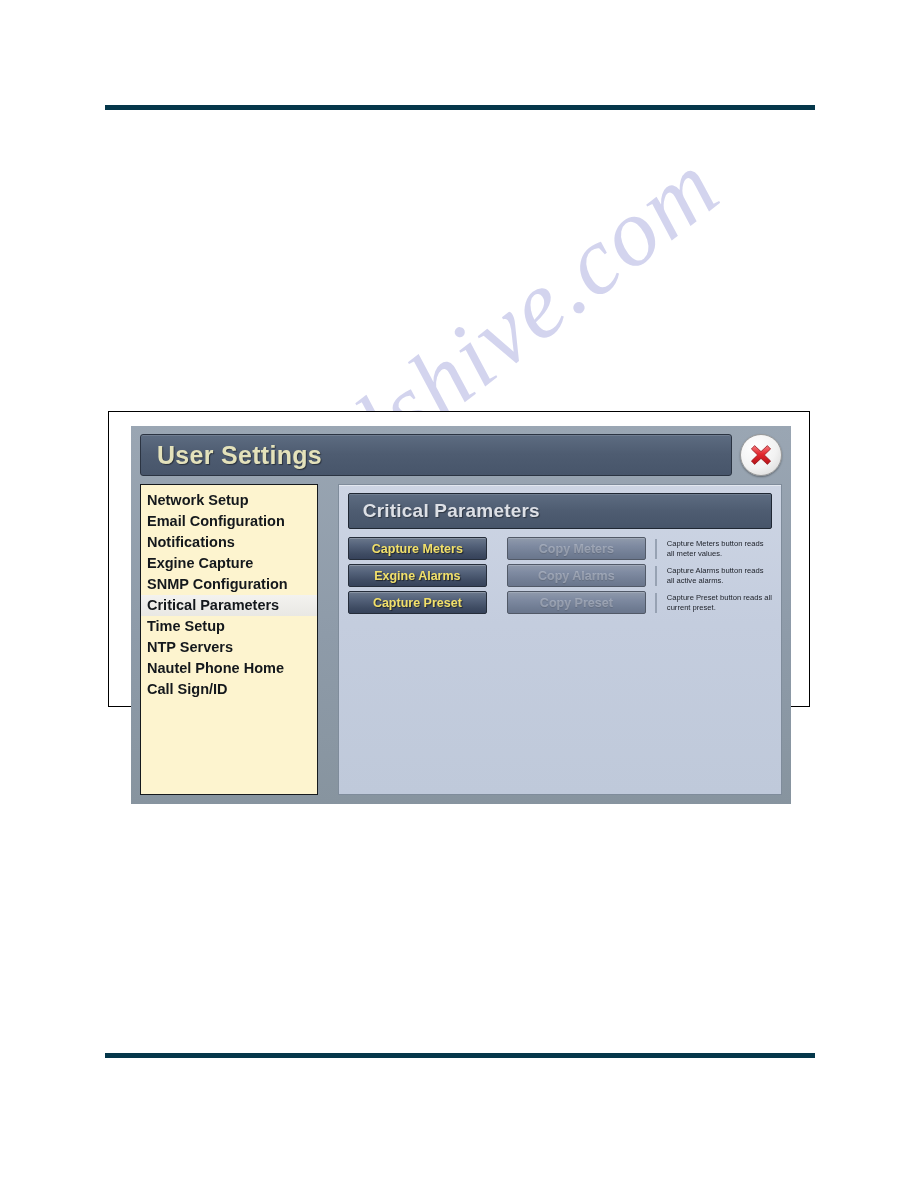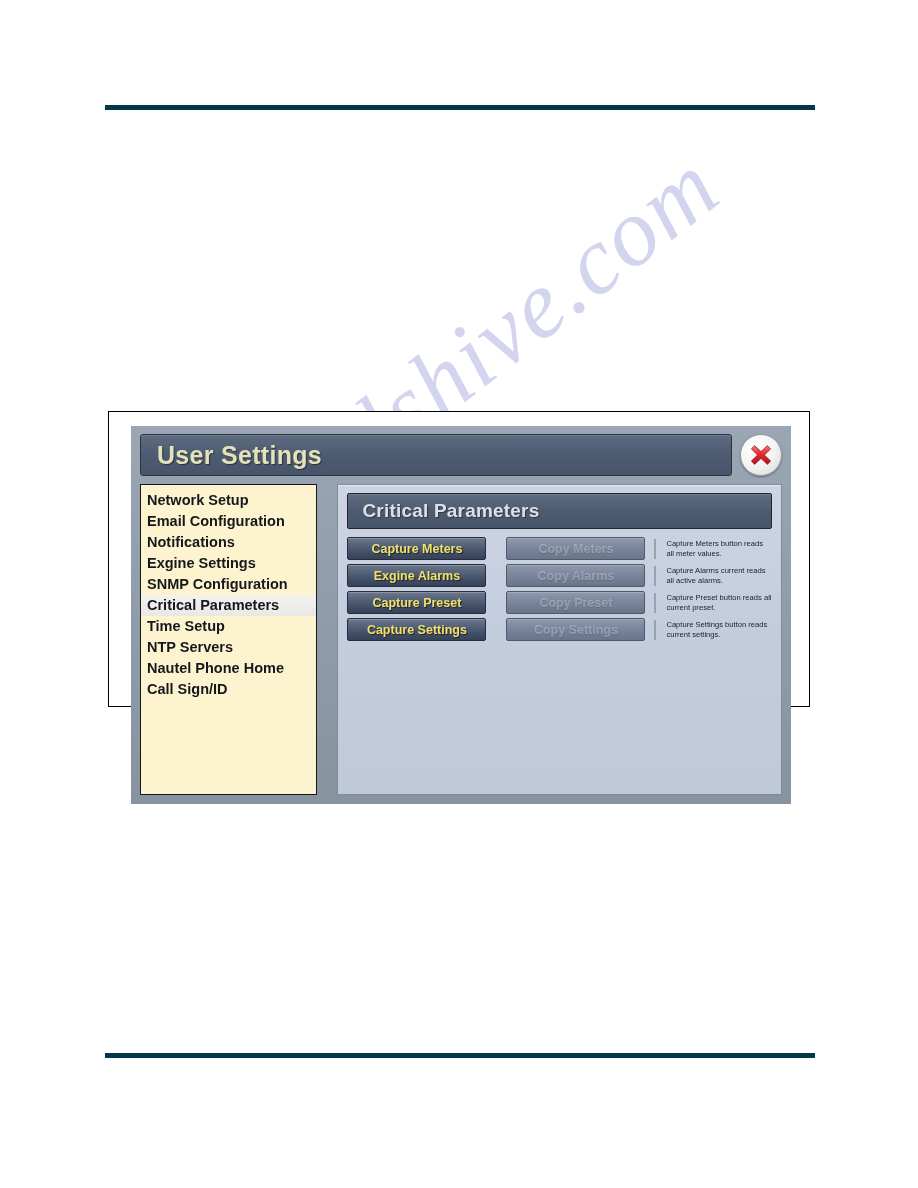--- a/index.html
+++ b/index.html
@@ -251,21 +251,21 @@
         </span>
       </div>
     </div>
 
     <div class="dialog-body">
 
       <div class="sidebar">
         <div class="sidebar-item">Network Setup</div>
         <div class="sidebar-item">Email Configuration</div>
         <div class="sidebar-item">Notifications</div>
-        <div class="sidebar-item">Exgine Settings</div>
+        <div class="sidebar-item">Exgine Capture</div>
         <div class="sidebar-item">SNMP Configuration</div>
         <div class="sidebar-item selected">Critical Parameters</div>
         <div class="sidebar-item">Time Setup</div>
         <div class="sidebar-item">NTP Servers</div>
         <div class="sidebar-item">Nautel Phone Home</div>
         <div class="sidebar-item">Call Sign/ID</div>
       </div>
 
       <div class="content">
 
@@ -277,32 +277,27 @@
 
           <div class="row">
             <div class="btn btn-capture">Capture Meters</div>
             <div class="btn btn-copy">Copy Meters</div>
             <div class="desc">Capture Meters button reads all meter values.</div>
           </div>
 
           <div class="row">
             <div class="btn btn-capture">Exgine Alarms</div>
             <div class="btn btn-copy">Copy Alarms</div>
-            <div class="desc">Capture Alarms current reads all active alarms.</div>
+            <div class="desc">Capture Alarms button reads all active alarms.</div>
           </div>
 
           <div class="row">
             <div class="btn btn-capture">Capture Preset</div>
             <div class="btn btn-copy">Copy Preset</div>
             <div class="desc">Capture Preset button reads all current preset.</div>
           </div>
 
-          <div class="row">
-            <div class="btn btn-capture">Capture Settings</div>
-            <div class="btn btn-copy">Copy Settings</div>
-            <div class="desc">Capture Settings button reads current settings.</div>
-          </div>
 
         </div>
       </div>
     </div>
   </div>
 </div>
 
 </body></html>

